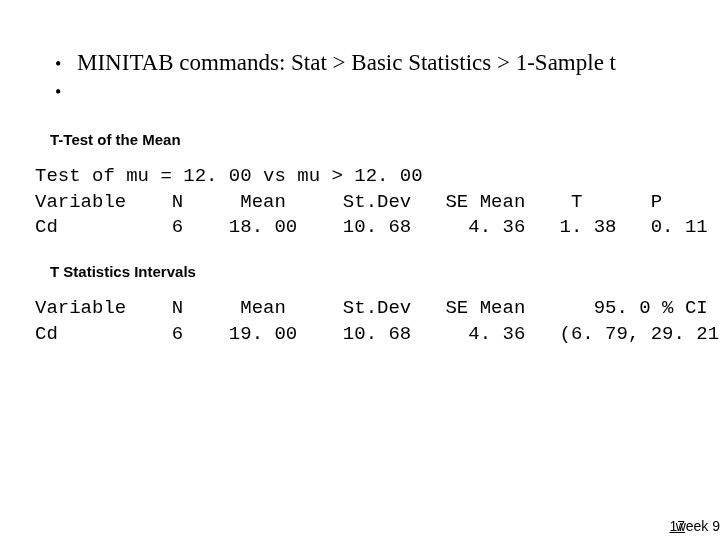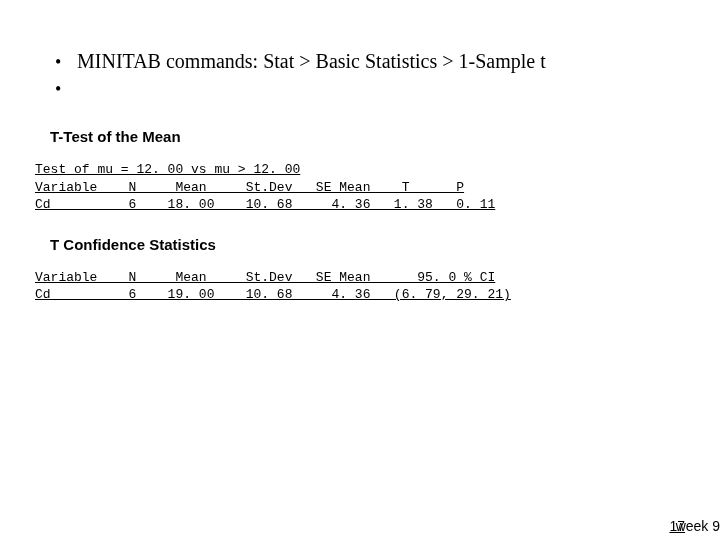--- a/index.html
+++ b/index.html
@@ -23,37 +23,36 @@
       margin-bottom: 6px;
     }
     .bullet-dot {
       width: 22px;
       flex-shrink: 0;
       text-align: left;
       font-size: 18px;
     }
     .bullet-text {
       font-family: "Times New Roman", Times, serif;
-      font-size: 20px;
+      font-size: 23px;
     }
     .heading {
       font-family: Arial, Helvetica, sans-serif;
       font-weight: bold;
       font-size: 15px;
       margin-left: 15px;
       margin-bottom: 16px;
     }
     .mono-block {
       font-family: "Courier New", Courier, monospace;
-      font-size: 13px;
+      font-size: 19px;
       white-space: pre;
       line-height: 1.35;
       margin-left: 0;
       margin-bottom: 22px;
-      text-decoration: underline;
     }
     .footer {
       position: absolute;
       bottom: 22px;
       left: 0;
       width: 720px;
       font-family: Arial, Helvetica, sans-serif;
       font-size: 14px;
     }
     .footer-center {
@@ -79,21 +78,21 @@
     <span class="bullet-dot">•</span>
   </div>
 </div>
 
 <div class="heading">T-Test of the Mean</div>
 
 <div class="mono-block">Test of mu = 12. 00 vs mu &gt; 12. 00
 Variable    N     Mean     St.Dev   SE Mean    T      P
 Cd          6    18. 00    10. 68     4. 36   1. 38   0. 11</div>
 
-<div class="heading">T Confidence Statistics</div>
+<div class="heading">T Statistics Intervals</div>
 
 <div class="mono-block">Variable    N     Mean     St.Dev   SE Mean      95. 0 % CI
 Cd          6    19. 00    10. 68     4. 36   (6. 79, 29. 21)</div>
 
 <div class="footer">
   <span class="footer-center">week 9</span>
   <span class="footer-right">17</span>
 </div>
 
 </body></html>

